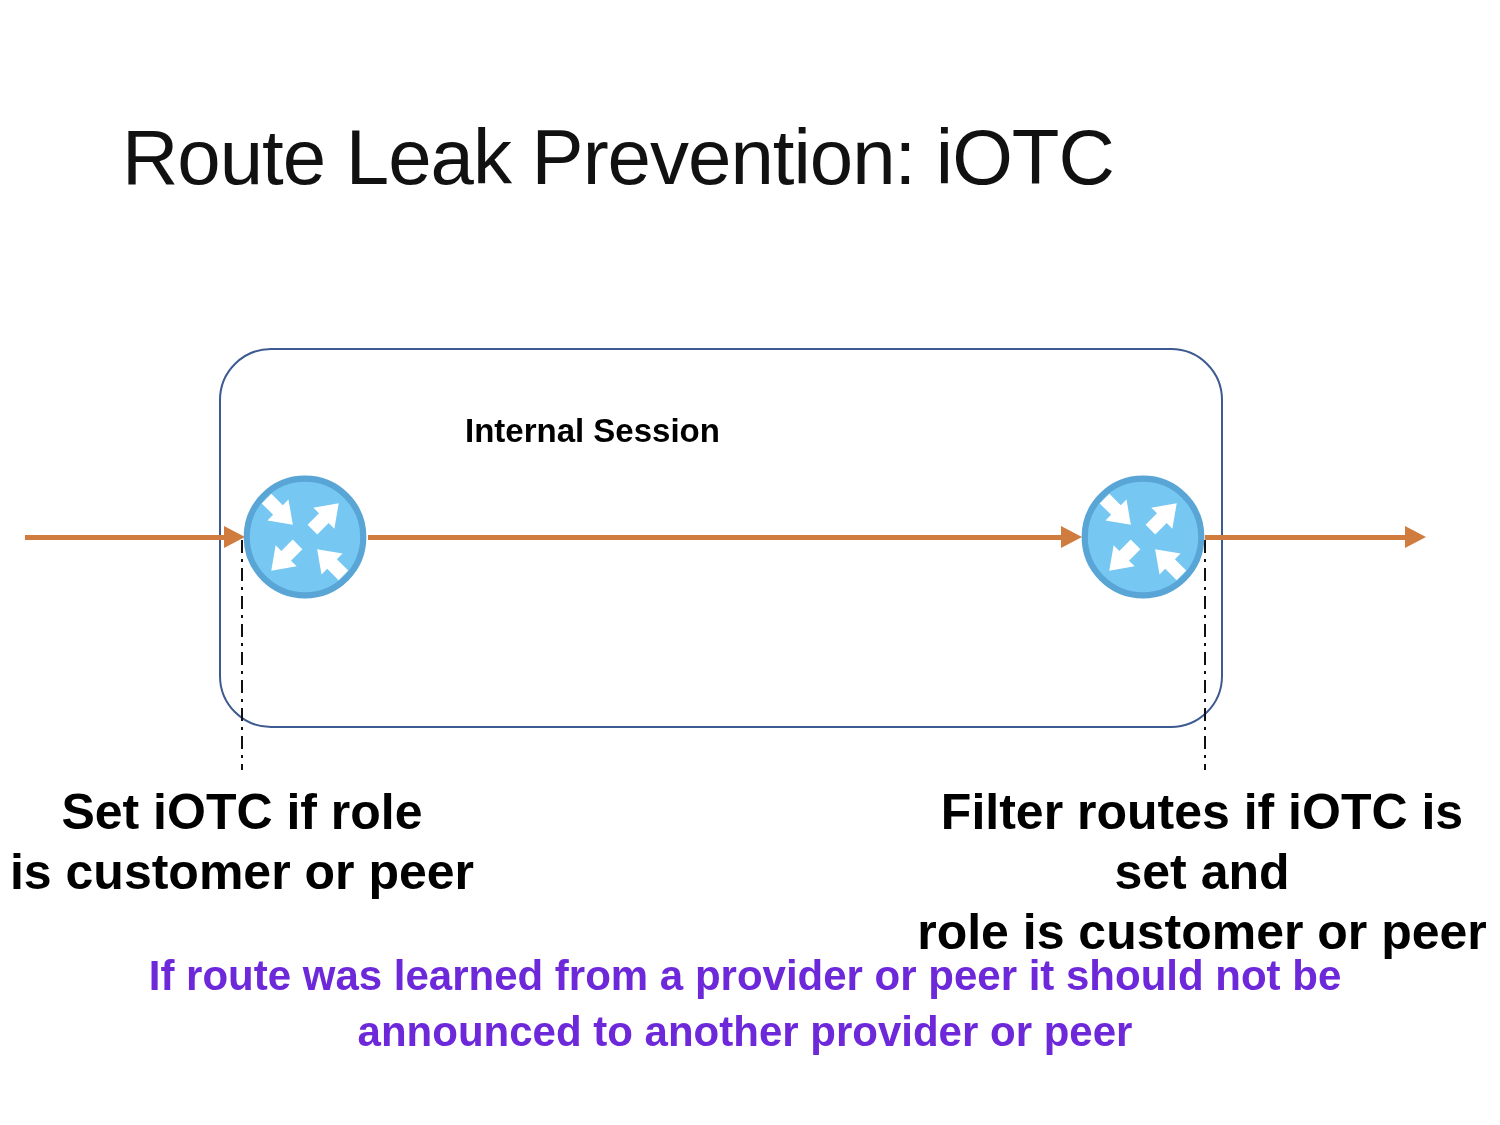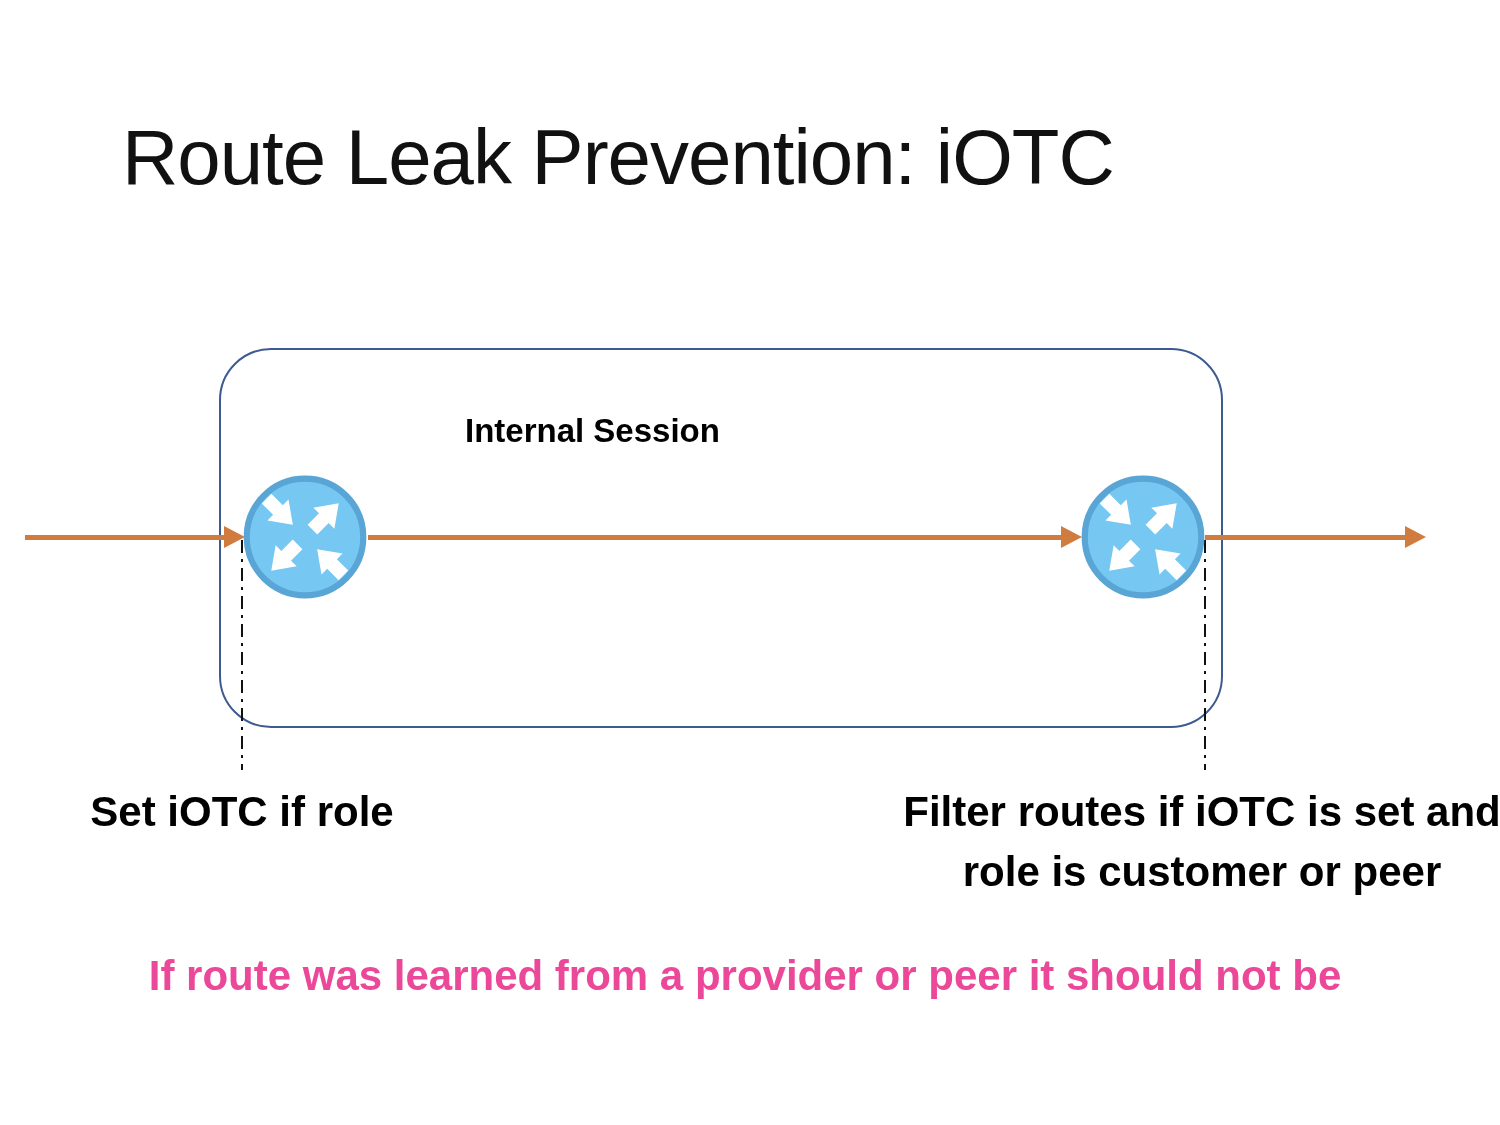--- a/index.html
+++ b/index.html
@@ -90,38 +90,38 @@
     width: 124px;
     height: 124px;
   }
   .router-left  { left: 243px; }
   .router-right { left: 1081px; }
 
   .side-label {
     position: absolute;
     top: 782px;
     text-align: center;
-    font-size: 42px;
+    font-size: 50px;
     font-weight: 600;
     line-height: 60px;
     color: #000;
   }
   .side-label-left  { left: 2px;   width: 480px; }
   .side-label-right { left: 902px; width: 600px; }
 
   .footnote {
     position: absolute;
     left: 145px;
     top: 948px;
     width: 1200px;
     text-align: center;
     font-size: 42px;
     font-weight: 600;
     line-height: 56px;
-    color: #ec4899;
+    color: #6d28d9;
   }
 </style>
 </head>
 <body>
 
 <div class="slide">
 
   <h1 class="slide-title">Route Leak Prevention: iOTC</h1>
 
   <div class="boundary-box"></div>
@@ -155,24 +155,26 @@
     <g fill="#ffffff">
       <use href="#router-arrow" transform="translate(19,19) rotate(45)"></use>
       <use href="#router-arrow" transform="translate(56,44) rotate(-45)"></use>
       <use href="#router-arrow" transform="translate(44,56) rotate(135)"></use>
       <use href="#router-arrow" transform="translate(81,81) rotate(225)"></use>
     </g>
   </svg>
 
   <div class="side-label side-label-left">
     <div>Set iOTC if role</div>
+    <div>is customer or peer</div>
   </div>
 
   <div class="side-label side-label-right">
     <div>Filter routes if iOTC is set and</div>
     <div>role is customer or peer</div>
   </div>
 
   <div class="footnote">
     <div>If route was learned from a provider or peer it should not be</div>
+    <div>announced to another provider or peer</div>
   </div>
 
 </div>
 
 </body></html>

